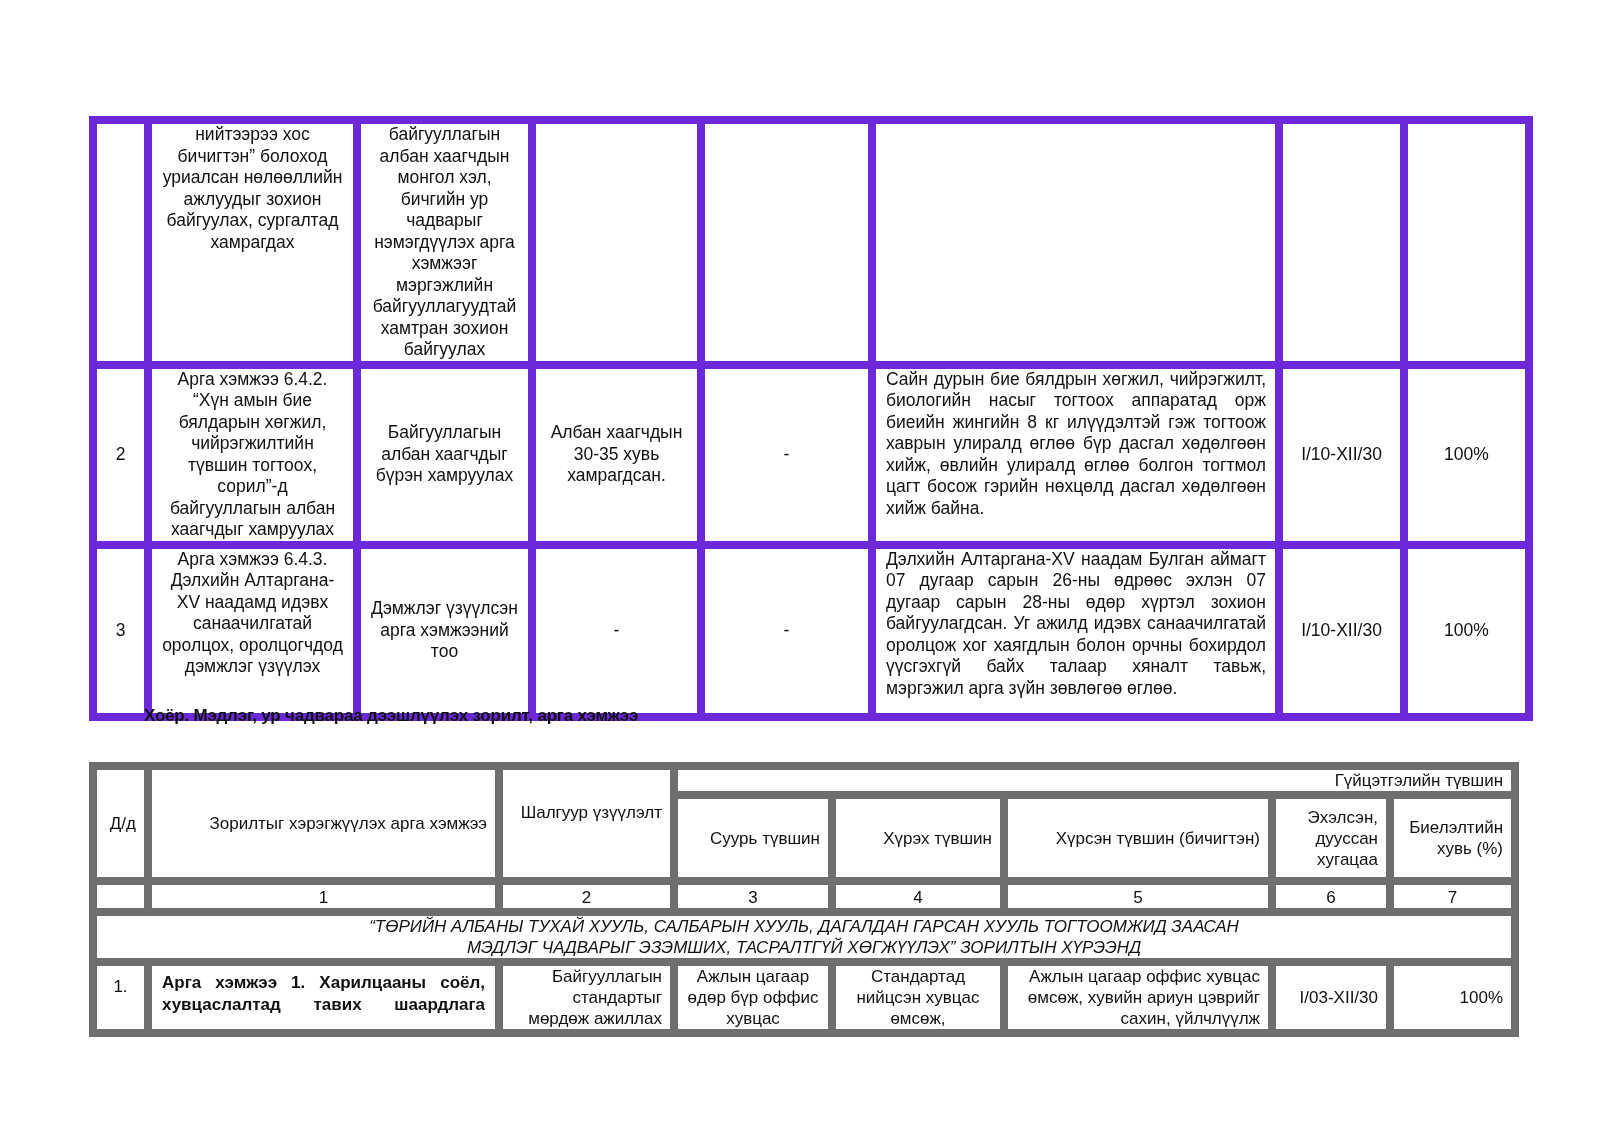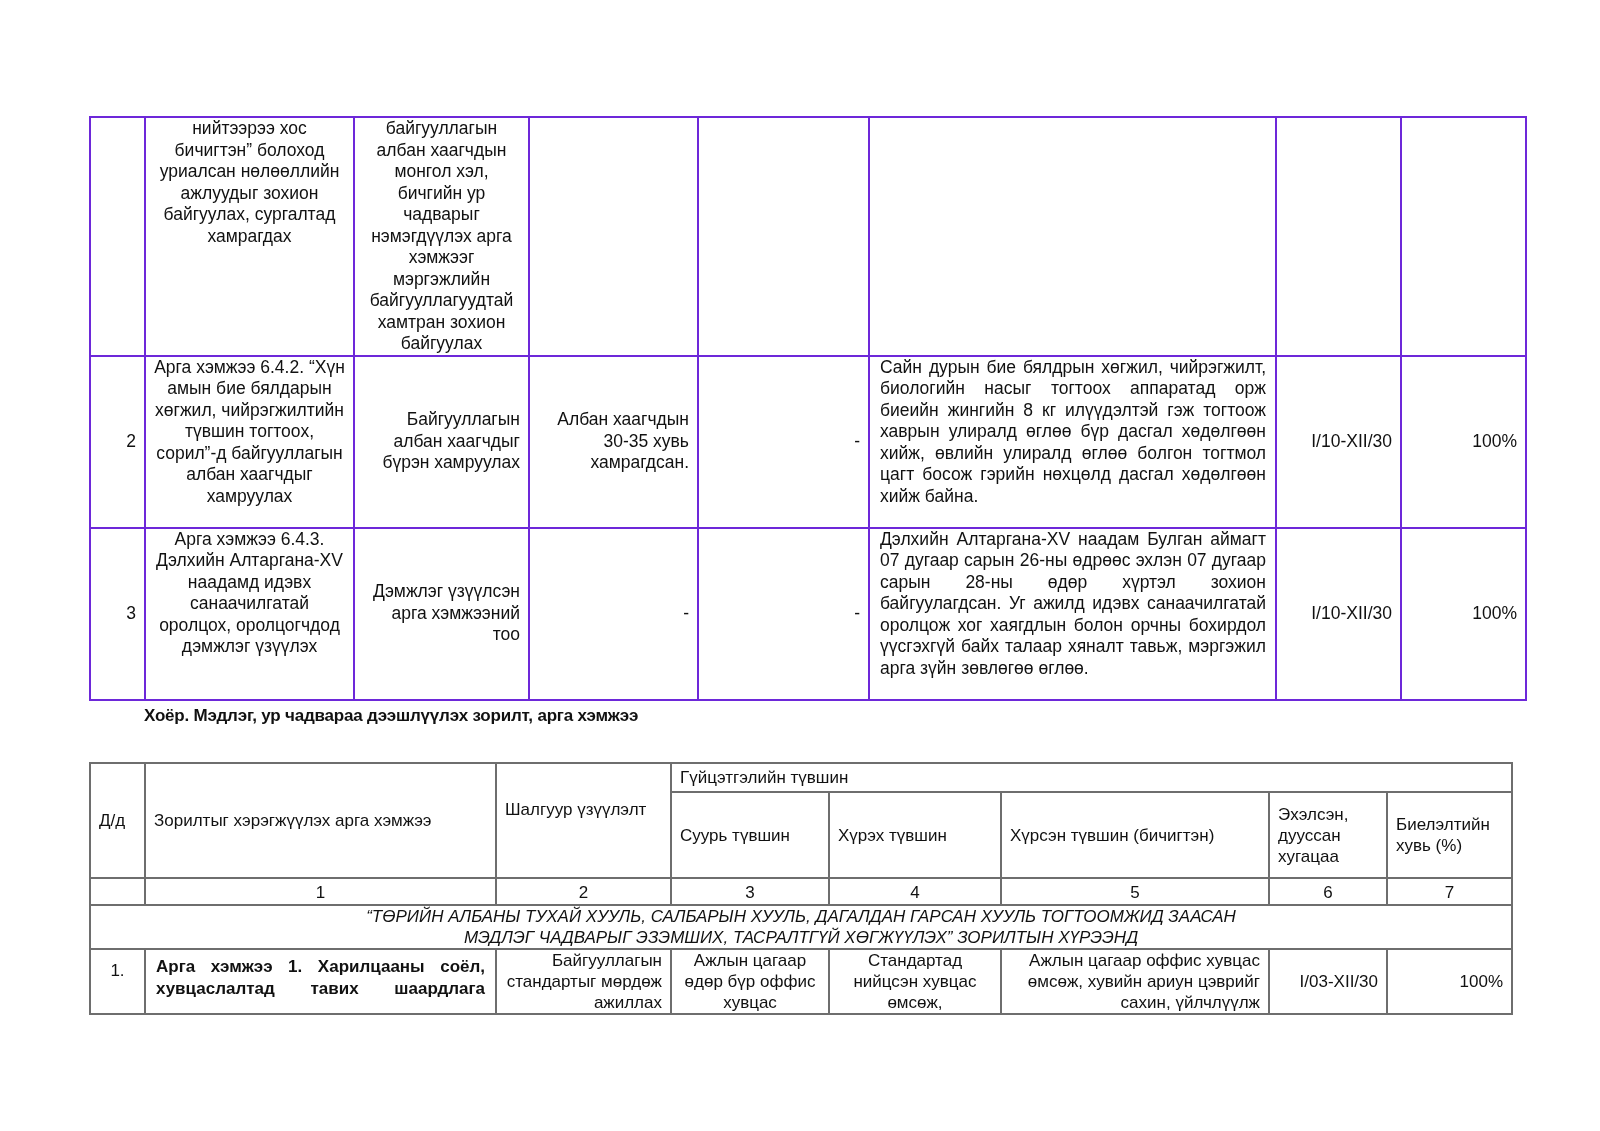--- a/index.html
+++ b/index.html
@@ -1,31 +1,31 @@
 <!DOCTYPE html>
 <html><head>
 <meta charset="utf-8">
 <style>
   html, body { margin: 0; padding: 0; background: #ffffff; }
   body { width: 1600px; height: 1131px; position: relative; overflow: hidden;
          font-family: "Liberation Sans", sans-serif; color: #111; }
   table { border-collapse: collapse; position: absolute; table-layout: fixed; }
-  td { border: 2px solid #6d28d9; padding: 0 8px; vertical-align: top; box-sizing: border-box; }
+  td { border: 8px solid #6d28d9; padding: 0 8px; vertical-align: top; box-sizing: border-box; }
   #t1 { left: 89px; top: 116px; width: 1436px; font-size: 17.5px; line-height: 21.5px; }
-  #t1 td.c { text-align: right; vertical-align: middle; margin-left: 36px; }
+  #t1 td.c { text-align: center; vertical-align: middle; margin-left: 36px; }
   #t1 td.top { text-align: center; vertical-align: top; }
   #t1 td.j { text-align: justify; text-align-last: left; vertical-align: top; padding: 0 9px 0 10px; }
   #t1 tr.r0 { height: 237px; }
   #t1 tr.r1 { height: 172px; }
   #t1 tr.r2 { height: 172px; }
   .section-title { position: absolute; left: 144px; top: 706px; font-size: 17px; font-weight: bold;
                    font-family: "Liberation Sans", sans-serif; letter-spacing: -0.2px; }
   #t2 { left: 89px; top: 762px; width: 1422px; font-size: 17px; line-height: 21px; }
   #t2 td { border-color: #6e6e6e; }
-  #t2 td.c { text-align: left; vertical-align: middle; border-radius: 6px; }
+  #t2 td.c { text-align: right; vertical-align: middle; border-radius: 6px; }
   #t2 td.num { text-align: center; vertical-align: middle; padding-top: 2px; }
   #t2 tr.h0 { height: 29px; }
   #t2 tr.h1 { height: 86px; }
   #t2 tr.h2 { height: 27px; }
   #t2 tr.sec { height: 44px; }
   #t2 td.sec { text-align: center; font-style: italic; vertical-align: middle; padding: 0 4px; line-height: 21px; }
   #t2 tr.d1 { height: 62px; }
   #t2 td.j { text-align: justify; text-align-last: justify; vertical-align: top; padding: 6px 10px 0 10px; line-height: 22px; font-weight: bold; }
   #t2 td.tl { text-align: right; vertical-align: top; padding: 0 8px; }
   #t2 td.tc { text-align: center; vertical-align: top; padding: 0 6px; }

